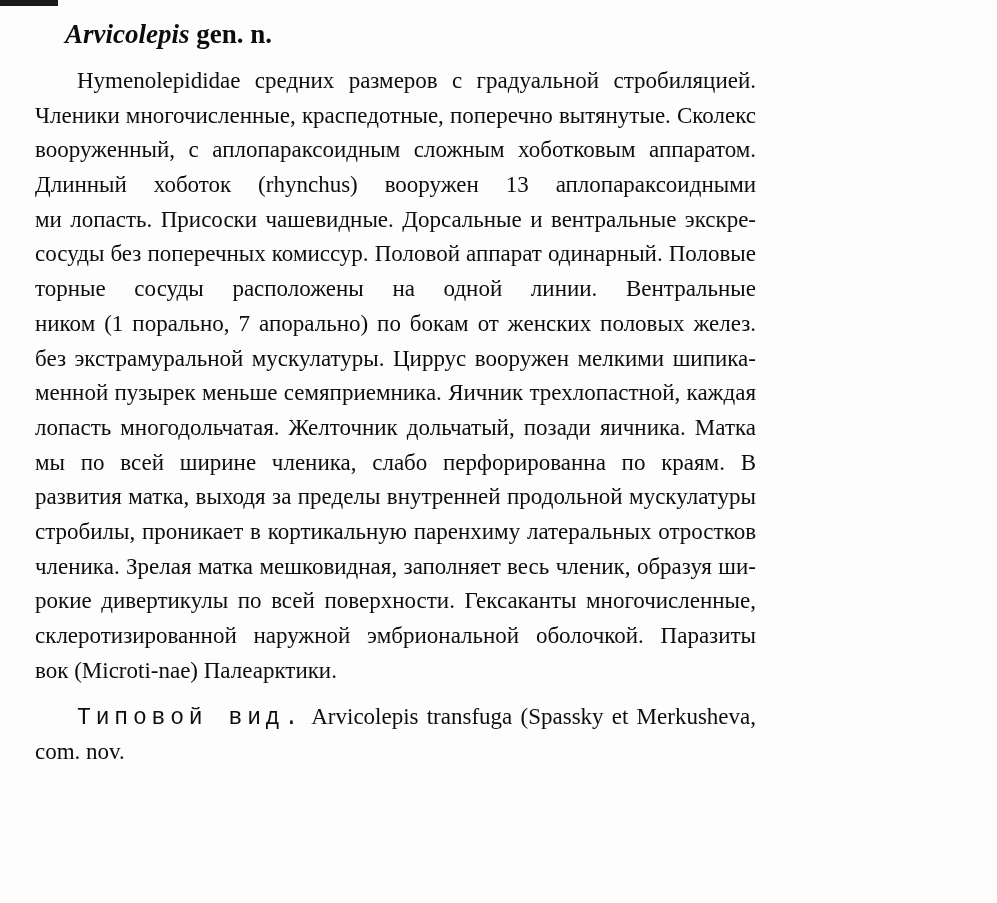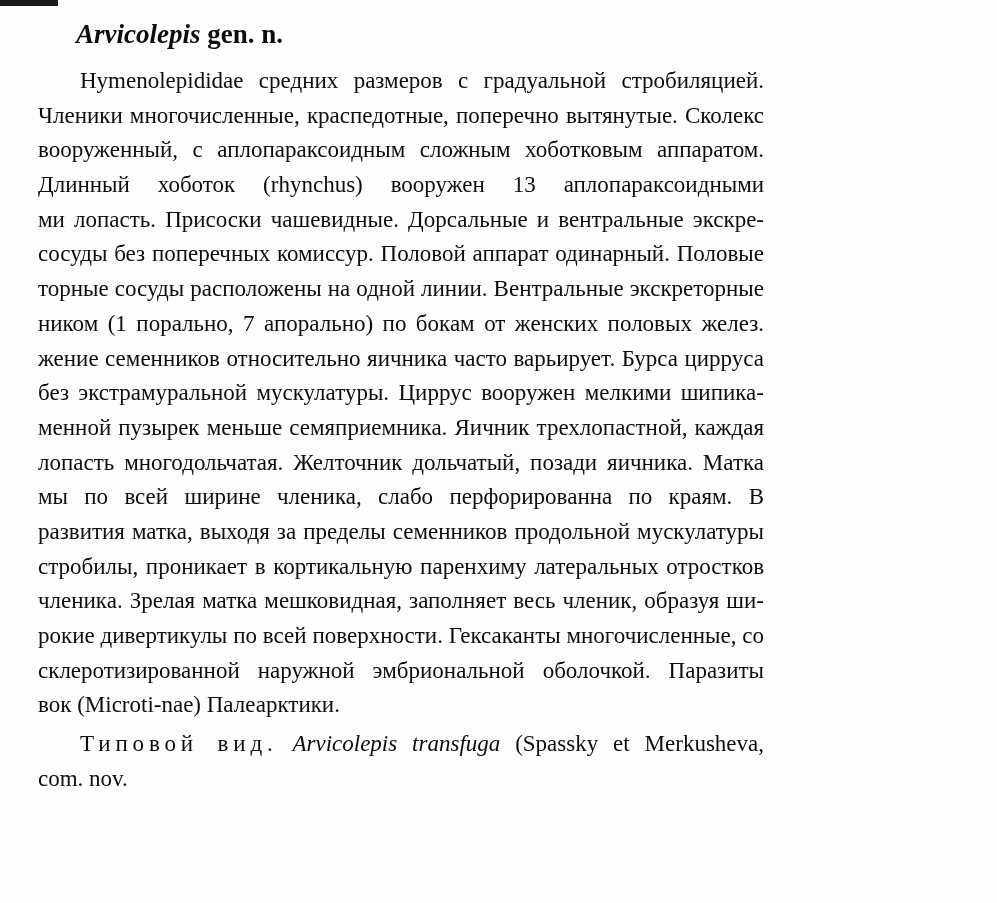--- a/index.html
+++ b/index.html
@@ -19,81 +19,80 @@
     left: 0;
     width: 58px;
     height: 6px;
     background: #1a1a1a;
   }
   .page {
     position: relative;
     box-sizing: border-box;
     width: 814px;
     height: 903px;
-    padding: 16px 46px 0 34px;
+    padding: 16px 46px 0 23px;
     color: #0d0d0d;
   }
   .title {
     margin: 0 0 12px 42px;
     font-size: 27px;
     line-height: 36px;
     font-weight: bold;
   }
   .title .genus {
     font-style: italic;
   }
   .paragraph {
-    margin: 4px;
+    margin: 12px;
     font-size: 23px;
   }
   .line {
     line-height: 34.7px;
     height: 34.7px;
     text-align: justify;
     text-align-last: justify;
     overflow: hidden;
   }
   .line.first {
     text-indent: 42px;
   }
   .line.last {
     text-align: right;
     text-align-last: left;
   }
   .ts-label {
     letter-spacing: 0.21em;
+    font-family: Liberation Mono, monospace;
   }
   .italic {
-    font-style: italic;
   }
 </style>
 </head>
 <body style="background: rgb(253, 253, 253);">
 
 <div class="scan-edge"></div>
 
 <div class="page" style="color: rgb(13, 13, 13);">
 
   <h1 class="title"><span class="genus">Arvicolepis</span> <span>gen. n.</span></h1>
 
   <div class="paragraph">
     <div class="line first">Hymenolepididae средних размеров с градуальной стробиляцией.</div>
     <div class="line">Членики многочисленные, краспедотные, поперечно вытянутые. Сколекс</div>
     <div class="line">вооруженный, с аплопараксоидным сложным хоботковым аппаратом.</div>
     <div class="line">Длинный хоботок (rhynchus) вооружен 13 аплопараксоидными хоботковы-</div>
     <div class="line">ми лопасть. Присоски чашевидные. Дорсальные и вентральные экскре-</div>
     <div class="line">сосуды без поперечных комиссур. Половой аппарат одинарный. Половые</div>
     <div class="line">торные сосуды расположены на одной линии. Вентральные экскреторные</div>
     <div class="line">ником (1 порально, 7 апорально) по бокам от женских половых желез. Поло-</div>
-    <div class="line">жение семенников относительно яичника часто варьирует. Бурса цирруса</div>
     <div class="line">без экстрамуральной мускулатуры. Циррус вооружен мелкими шипика-</div>
     <div class="line">менной пузырек меньше семяприемника. Яичник трехлопастной, каждая</div>
     <div class="line">лопасть многодольчатая. Желточник дольчатый, позади яичника. Матка</div>
     <div class="line">мы по всей ширине членика, слабо перфорированна по краям. В процессе</div>
-    <div class="line">развития матка, выходя за пределы семенников продольной мускулатуры</div>
+    <div class="line">развития матка, выходя за пределы внутренней продольной мускулатуры</div>
     <div class="line">стробилы, проникает в кортикальную паренхиму латеральных отростков</div>
     <div class="line">членика. Зрелая матка мешковидная, заполняет весь членик, образуя ши-</div>
     <div class="line">рокие дивертикулы по всей поверхности. Гексаканты многочисленные, со</div>
     <div class="line">склеротизированной наружной эмбриональной оболочкой. Паразиты поле-</div>
     <div class="line last">вок (Microti-nae) Палеарктики.</div>
   </div>
 
   <div class="paragraph">
     <div class="line first"><span class="ts-label">Типовой вид.</span> <span class="italic">Arvicolepis transfuga</span> <span>(Spassky et Merkusheva, 1967)</span></div>
     <div class="line last">com. nov.</div>

